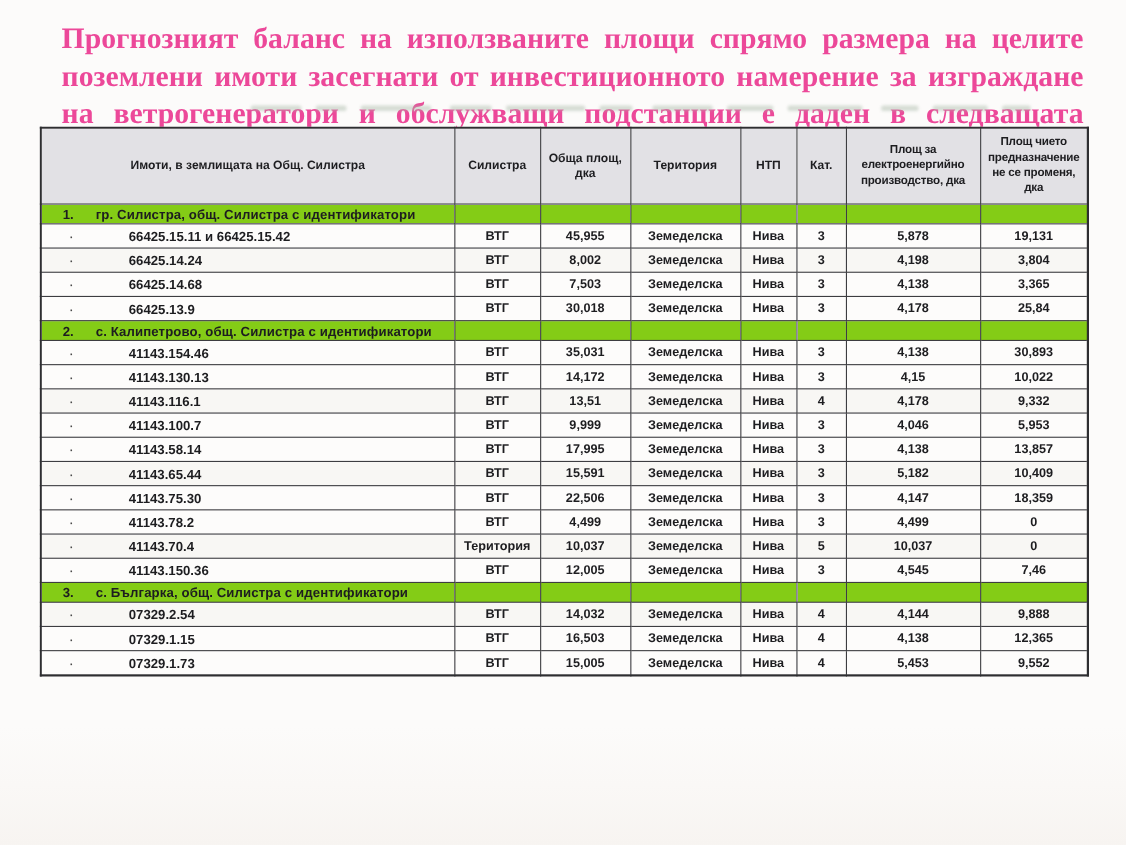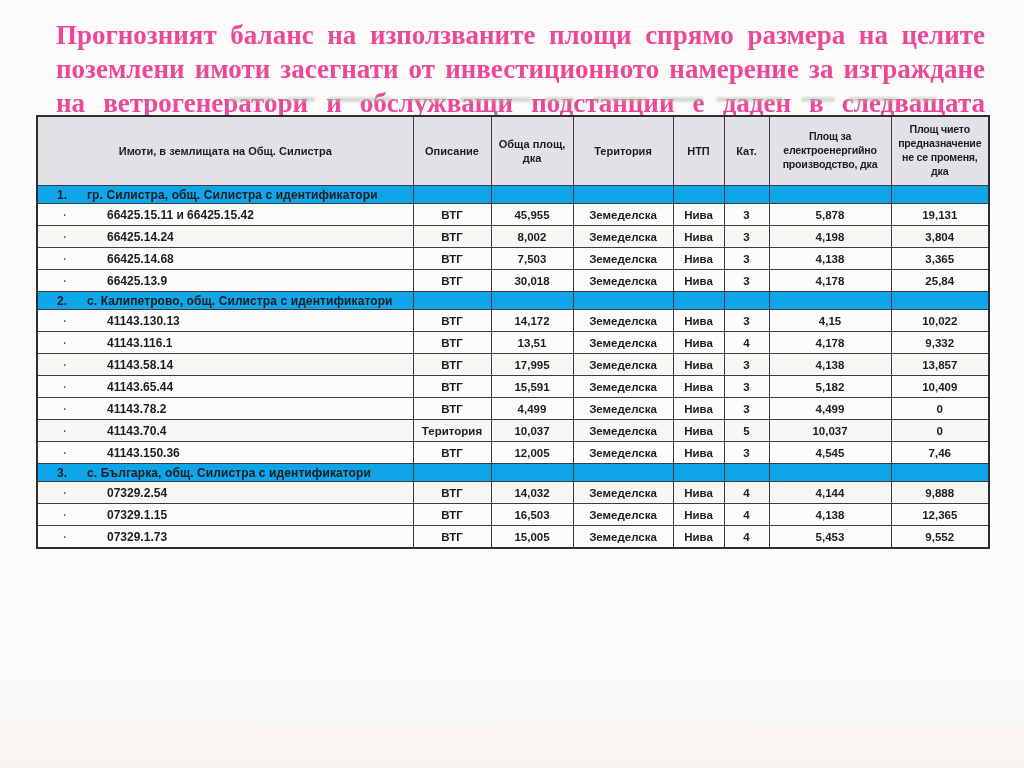--- a/index.html
+++ b/index.html
@@ -75,21 +75,21 @@
     font-weight: 700;
     height: 64px;
     padding: 2px 3px;
     line-height: 1.3;
     text-align: center;
     vertical-align: middle;
     border-bottom: 2px solid #2e2e31;
   }
   thead th.c7, thead th.c8 { font-size: 10.6px; letter-spacing: -0.2px; }
 
-  tr.section-row td { height: 15px; background: #0ea5e9; }
+  tr.section-row td { height: 15px; background: #84cc16; }
   tr.data-row td   { height: 19px; }
   tr.data-row:nth-child(3n) td { background: #f8f7f4; }
 
   td.id-cell {
     text-align: left;
     font-weight: 700;
     font-size: 12px;
     white-space: nowrap;
     vertical-align: middle;
   }
@@ -100,21 +100,21 @@
   }
   .sec-title { letter-spacing: 0.1px; }
   .bullet {
     display: inline-block;
     width: 12px;
     margin-left: 20px;
     text-align: center;
     font-size: 10px;
     color: #4a4a4a;
   }
-  .parcel-id { margin-left: 36px; }
+  .parcel-id { margin-left: 46px; }
 
   td.num-cell {
     text-align: center;
     font-size: 11.5px;
     font-weight: 700;
     vertical-align: middle;
     padding: 0 2px;
     white-space: nowrap;
   }
 </style>
@@ -138,21 +138,21 @@
         <col class="c3">
         <col class="c4">
       <col class="c5">
         <col class="c6">
         <col class="c7">
         <col class="c8">
     </colgroup>
     <thead>
       <tr>
           <th class="c1">Имоти, в землищата на Общ. Силистра</th>
-          <th class="c2">Описание</th>
+          <th class="c2">Силистра</th>
           <th class="c3">Обща площ, дка</th>
           <th class="c4">Територия</th>
           <th class="c5">НТП</th>
           <th class="c6">Кат.</th>
           <th class="c7">Площ за електроенергийно производство, дка</th>
           <th class="c8">Площ чието предназначение не се променя, дка</th>
         </tr>
     </thead>
     <tbody>
         <tr class="section-row">
@@ -209,58 +209,88 @@
           <td class="id-cell"><span class="sec-num">2.</span><span class="sec-title">с. Калипетрово, общ. Силистра с идентификатори</span></td>
           <td></td>
           <td></td>
           <td></td>
           <td></td>
           <td></td>
           <td></td>
           <td></td>
         </tr>
         <tr class="data-row">
+          <td class="id-cell"><span class="bullet">·</span><span class="parcel-id">41143.154.46</span></td>
+          <td class="num-cell">ВТГ</td>
+          <td class="num-cell">35,031</td>
+          <td class="num-cell">Земеделска</td>
+          <td class="num-cell">Нива</td>
+          <td class="num-cell">3</td>
+          <td class="num-cell">4,138</td>
+          <td class="num-cell">30,893</td>
+        </tr>
+        <tr class="data-row">
           <td class="id-cell"><span class="bullet">·</span><span class="parcel-id">41143.130.13</span></td>
           <td class="num-cell">ВТГ</td>
           <td class="num-cell">14,172</td>
           <td class="num-cell">Земеделска</td>
           <td class="num-cell">Нива</td>
           <td class="num-cell">3</td>
           <td class="num-cell">4,15</td>
           <td class="num-cell">10,022</td>
         </tr>
         <tr class="data-row">
           <td class="id-cell"><span class="bullet">·</span><span class="parcel-id">41143.116.1</span></td>
           <td class="num-cell">ВТГ</td>
           <td class="num-cell">13,51</td>
           <td class="num-cell">Земеделска</td>
           <td class="num-cell">Нива</td>
           <td class="num-cell">4</td>
           <td class="num-cell">4,178</td>
           <td class="num-cell">9,332</td>
         </tr>
         <tr class="data-row">
+          <td class="id-cell"><span class="bullet">·</span><span class="parcel-id">41143.100.7</span></td>
+          <td class="num-cell">ВТГ</td>
+          <td class="num-cell">9,999</td>
+          <td class="num-cell">Земеделска</td>
+          <td class="num-cell">Нива</td>
+          <td class="num-cell">3</td>
+          <td class="num-cell">4,046</td>
+          <td class="num-cell">5,953</td>
+        </tr>
+        <tr class="data-row">
           <td class="id-cell"><span class="bullet">·</span><span class="parcel-id">41143.58.14</span></td>
           <td class="num-cell">ВТГ</td>
           <td class="num-cell">17,995</td>
           <td class="num-cell">Земеделска</td>
           <td class="num-cell">Нива</td>
           <td class="num-cell">3</td>
           <td class="num-cell">4,138</td>
           <td class="num-cell">13,857</td>
         </tr>
         <tr class="data-row">
           <td class="id-cell"><span class="bullet">·</span><span class="parcel-id">41143.65.44</span></td>
           <td class="num-cell">ВТГ</td>
           <td class="num-cell">15,591</td>
           <td class="num-cell">Земеделска</td>
           <td class="num-cell">Нива</td>
           <td class="num-cell">3</td>
           <td class="num-cell">5,182</td>
           <td class="num-cell">10,409</td>
+        </tr>
+        <tr class="data-row">
+          <td class="id-cell"><span class="bullet">·</span><span class="parcel-id">41143.75.30</span></td>
+          <td class="num-cell">ВТГ</td>
+          <td class="num-cell">22,506</td>
+          <td class="num-cell">Земеделска</td>
+          <td class="num-cell">Нива</td>
+          <td class="num-cell">3</td>
+          <td class="num-cell">4,147</td>
+          <td class="num-cell">18,359</td>
         </tr>
         <tr class="data-row">
           <td class="id-cell"><span class="bullet">·</span><span class="parcel-id">41143.78.2</span></td>
           <td class="num-cell">ВТГ</td>
           <td class="num-cell">4,499</td>
           <td class="num-cell">Земеделска</td>
           <td class="num-cell">Нива</td>
           <td class="num-cell">3</td>
           <td class="num-cell">4,499</td>
           <td class="num-cell">0</td>

